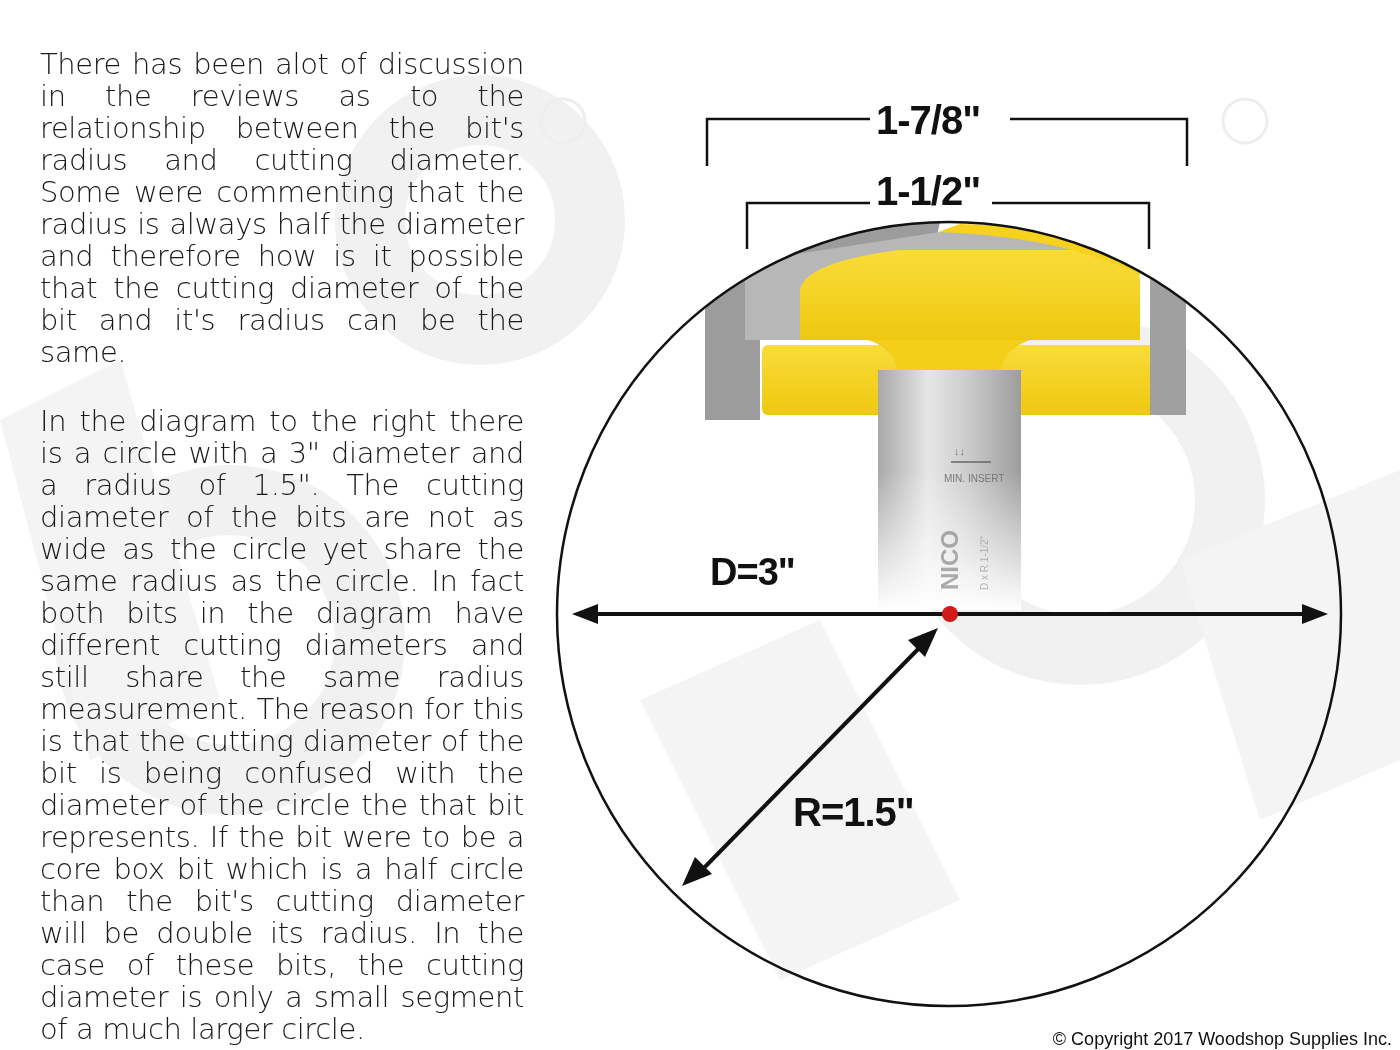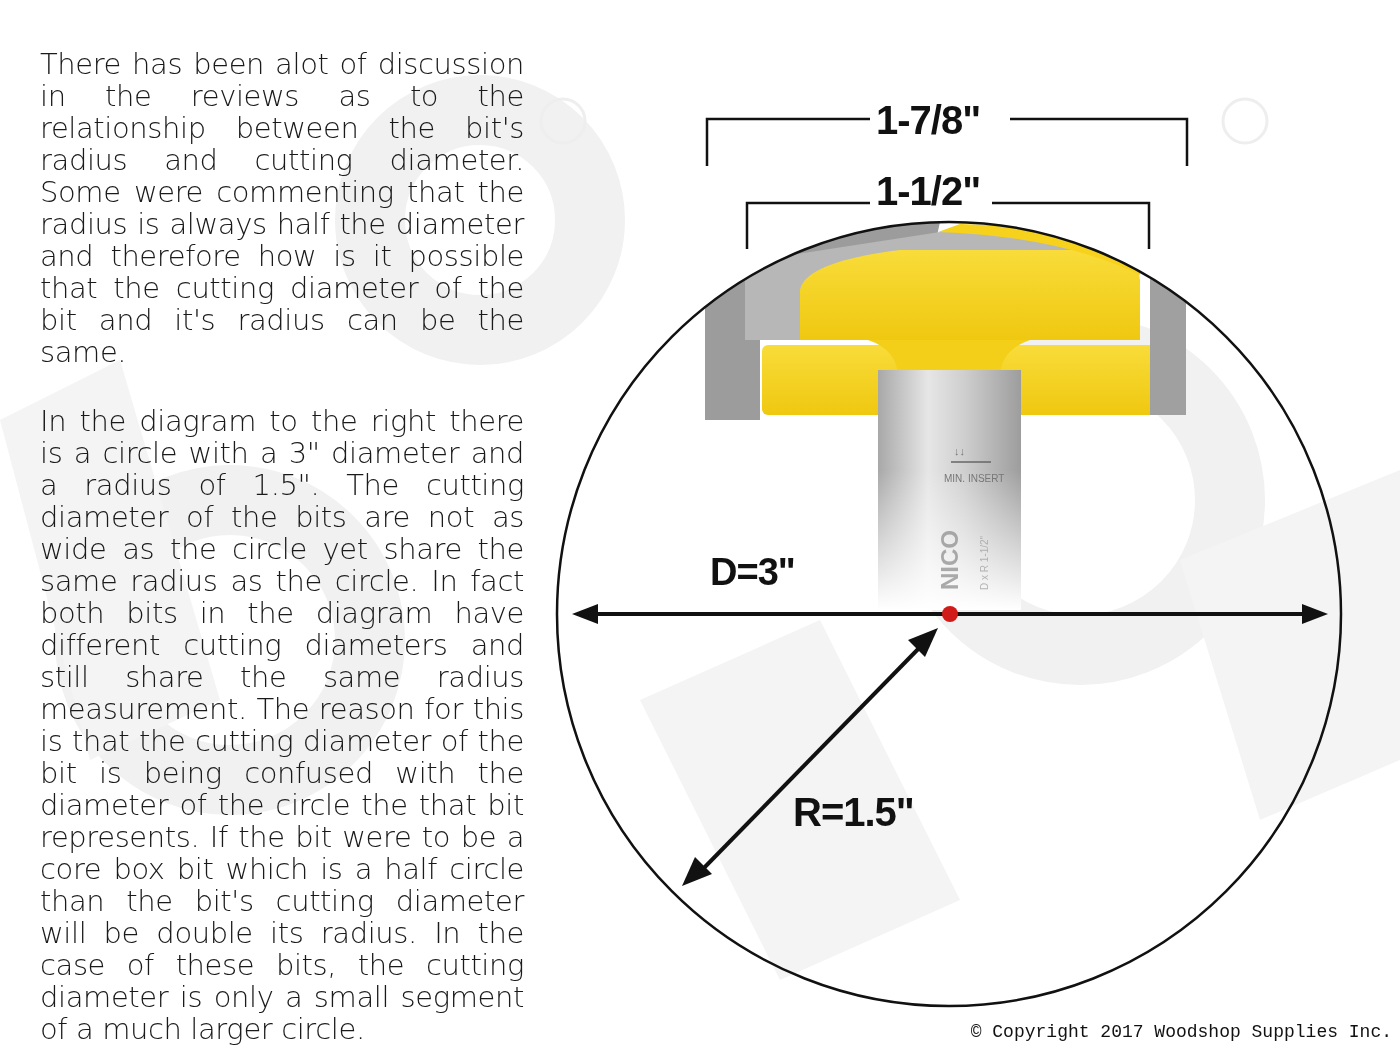--- a/index.html
+++ b/index.html
@@ -16,22 +16,22 @@
       text-align: justify; letter-spacing: -0.4px; font-weight: 300;
     }
     .text-col p { margin: 0 0 37px 0; }
     .text-col .emph { font-weight: bold; text-decoration: underline; text-decoration-color: #777; }
     .diagram { position: absolute; left: 0; top: 0; width: 1400px; height: 1050px; }
     .dim-label {
       position: absolute; font-family: "Liberation Sans", sans-serif; font-weight: bold;
       color: #111; background: #fff; line-height: 1; letter-spacing: -1px;
     }
     .copyright {
-      position: absolute; right: 8px; bottom: 8px;
-      font-family: Liberation Mono, monospace; font-size: 18px; color: #111;
+      position: absolute; right: 8px; bottom: 0;
+      font-family: Liberation Sans, sans-serif; font-size: 18px; color: #111;
     }
   </style>
 </head>
 <body>
 
 <svg class="watermark" viewBox="0 0 1400 1050">
   <g fill="none" stroke="#f1f1f1" stroke-width="70">
     <circle cx="480" cy="220" r="110"></circle>
     <circle cx="1080" cy="500" r="150"></circle>
     <circle cx="230" cy="640" r="140"></circle>

